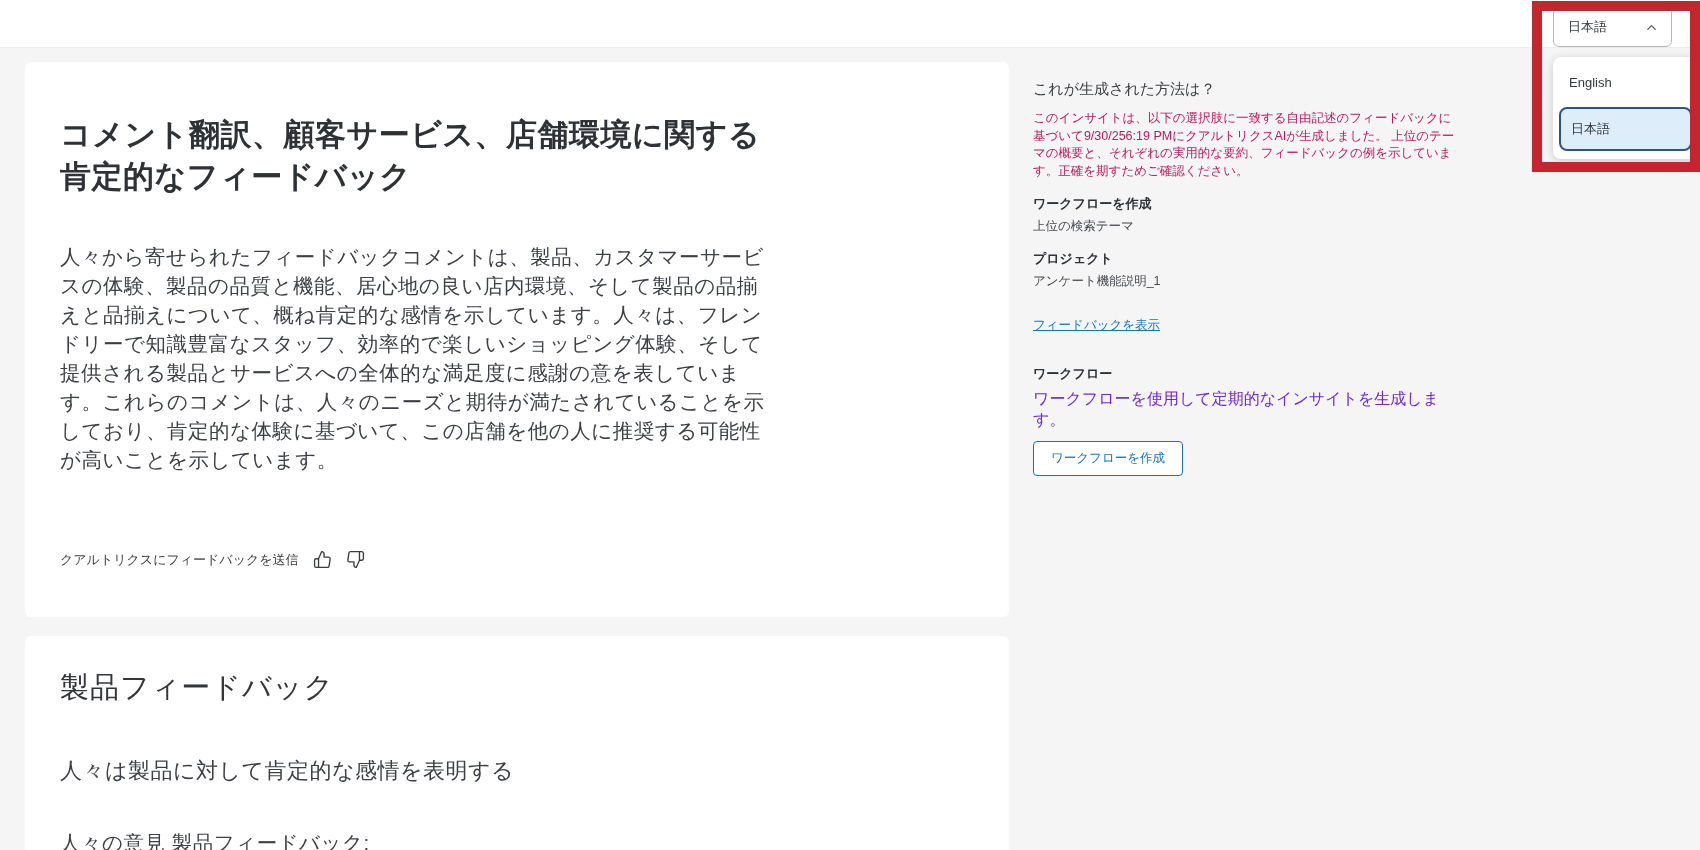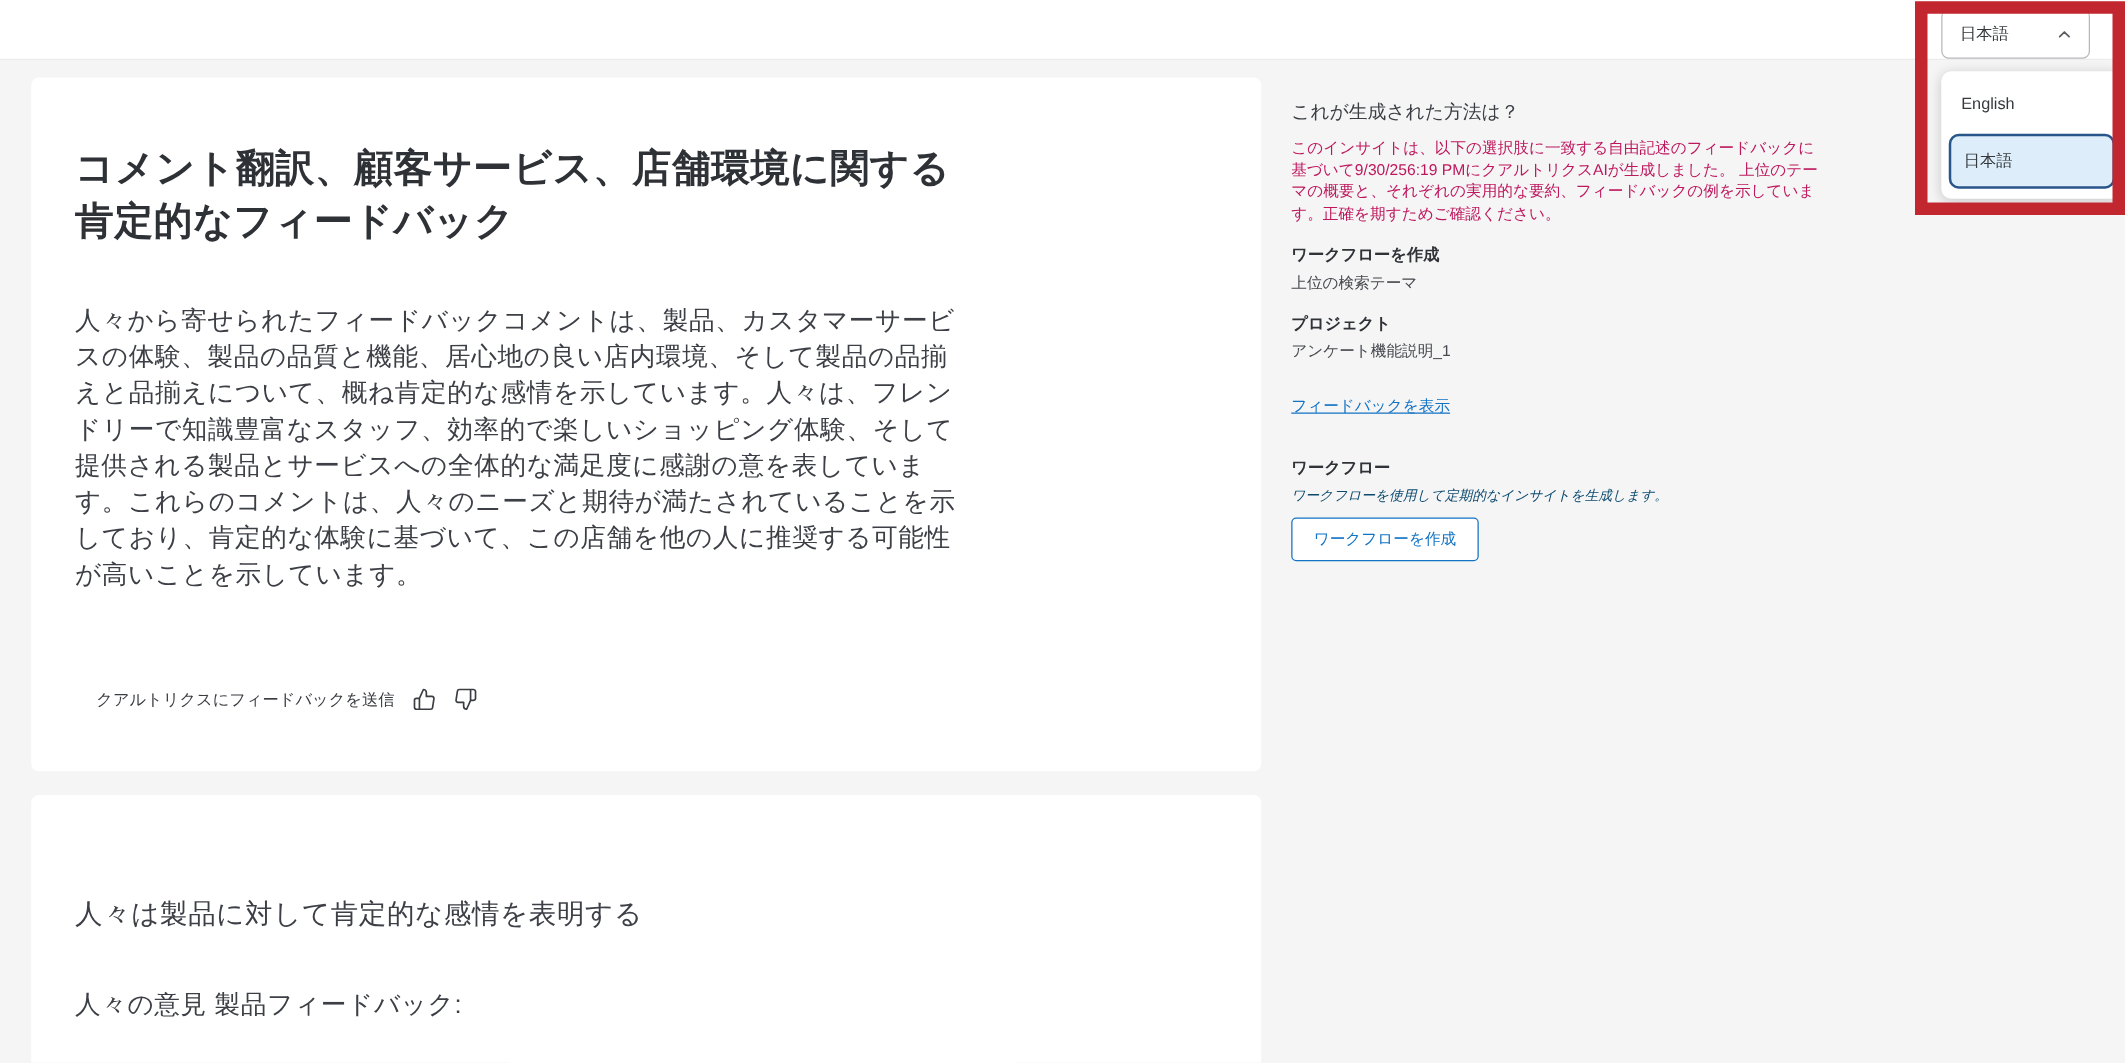--- a/index.html
+++ b/index.html
@@ -85,21 +85,21 @@
     letter-spacing: 0.5px;
   }
   .card-insight .summary {
     margin-top: 44px;
     font-size: 20.5px; line-height: 29px;
     color: #3c3f45;
     max-width: 712px;
     letter-spacing: 0.5px;
   }
   .feedback-row {
-    position: absolute; left: 52px; top: 488px;
+    position: absolute; left: 35px; top: 488px;
     display: flex; align-items: center; gap: 14px;
   }
   .feedback-row .prompt { font-size: 13px; color: #3a3d42; }
   .thumb-btn {
     background: none; border: none; cursor: pointer;
     padding: 0; line-height: 0;
   }
   .thumb-btn svg { display: block; }
 
   .card-theme {
@@ -144,21 +144,21 @@
   .view-link {
     display: inline-block;
     margin-top: 27px;
     font-size: 12.5px;
     color: #1273c4;
     text-decoration: underline;
     cursor: pointer;
   }
   .workflow { margin-top: 31px; }
   .workflow .f-label { font-size: 13px; font-weight: 700; color: #2f3237; }
-  .workflow .wf-desc { margin-top: 6px; font-size: 11px; color: #0c4a6e; font-style: italic; }
+  .workflow .wf-desc { margin-top: 6px; font-size: 16px; color: #6d28d9; }
   .wf-button {
     margin-top: 10px;
     background: #ffffff;
     border: 1px solid #1273c4;
     border-radius: 4px;
     color: #1273c4;
     font-size: 12.5px;
     font-family: Liberation Mono, monospace;
     padding: 8px 17px;
     cursor: pointer;
@@ -185,20 +185,21 @@
       <span>
         <svg width="19" height="19" viewBox="0 0 24 24" fill="none" stroke="#3a3d42" stroke-width="1.7" stroke-linecap="round" stroke-linejoin="round">
           <path d="M10 15v4a3 3 0 0 0 3 3l4-9V2H5.72a2 2 0 0 0-2 1.7l-1.38 9a2 2 0 0 0 2 2.3zm7-13h2.67A2.31 2.31 0 0 1 22 4v7a2.31 2.31 0 0 1-2.33 2H17"></path>
         </svg>
       </span>
     </button>
   </div>
 </div>
 
 <div class="card card-theme">
+  <h2>製品フィードバック</h2>
   <p class="subtitle">人々は製品に対して肯定的な感情を表明する</p>
   <p class="opinions">人々の意見 製品フィードバック:</p>
 </div>
 
 <div class="details">
   <div class="how-title">これが生成された方法は？</div>
   <p class="how-body">このインサイトは、以下の選択肢に一致する自由記述のフィードバックに基づいて9/30/256:19 PMにクアルトリクスAIが生成しました。 上位のテーマの概要と、それぞれの実用的な要約、フィードバックの例を示しています。正確を期すためご確認ください。</p>
 
   <div class="field">
     <div class="f-label">ワークフローを作成</div>

